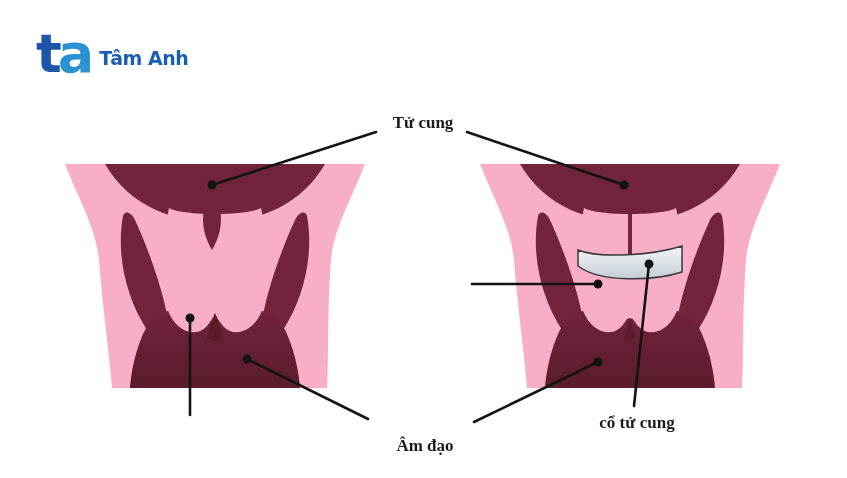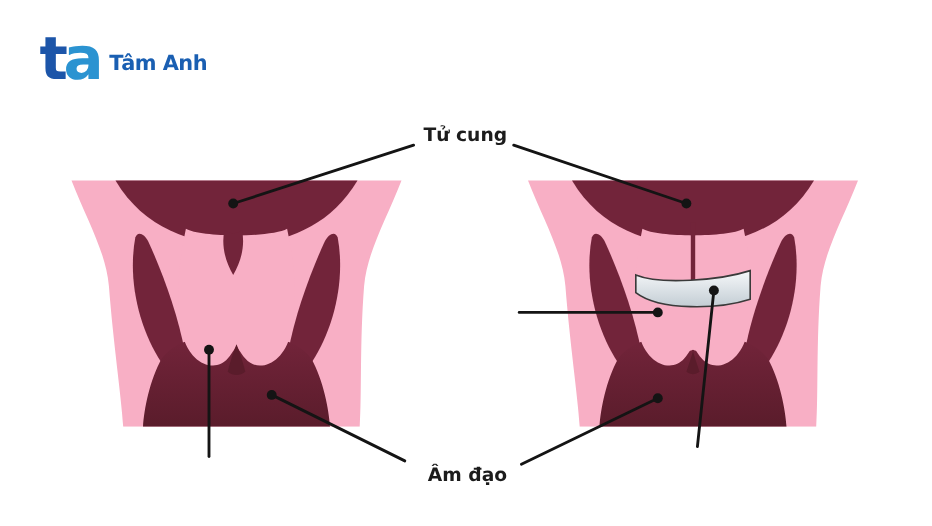--- a/index.html
+++ b/index.html
@@ -23,26 +23,26 @@
   .logo-name{color:var(--logo-name-blue);font-size:19px;font-weight:bold;letter-spacing:-0.5px;line-height:20px;}
   .logo-type{color:var(--logo-type-blue);font-size:20px;font-weight:bold;letter-spacing:-0.5px;line-height:21px;}
   
   .diagram{position:absolute;width:304px;height:226px;}
   .diagram-left{left:63px;top:162px;}
   .diagram-right{left:478px;top:162px;}
   .overlay{position:absolute;left:0;top:0;width:847px;height:478px;pointer-events:none;}
   
   .label{
     position:absolute;transform:translateX(-50%);white-space:nowrap;text-align:center;
-    color:var(--text-color);font-size:17px;font-weight:600;line-height:28px;
+    color:var(--text-color);font-size:17px;font-weight:600;line-height:28px;font-family:Liberation Serif, serif;
   }
   .label-uterus{left:423px;top:109px;}
   .label-cervix{left:414px;top:266px;line-height:30px;}
   .label-open-cervix{left:213px;top:429px;}
-  .label-vagina{left:425px;top:418px;}
+  .label-vagina{left:425px;top:432px;}
   .label-cerclage{left:637px;top:409px;line-height:27px;}
 </style>
 </head>
 <body>
 
 <div class="canvas">
 
   <div class="logo">
     <div class="logo-mark"><span class="t">t</span><span class="a">a</span></div>
     <div class="logo-text">
@@ -110,15 +110,16 @@
     </g>
   </svg>
 
   <div class="label label-uterus">Tử cung</div>
 
 
 
   <div class="label label-vagina">Âm đạo</div>
 
   <div class="label label-cerclage">
+    <div>cổ tử cung</div>
   </div>
 
 </div>
 
 </body></html>

